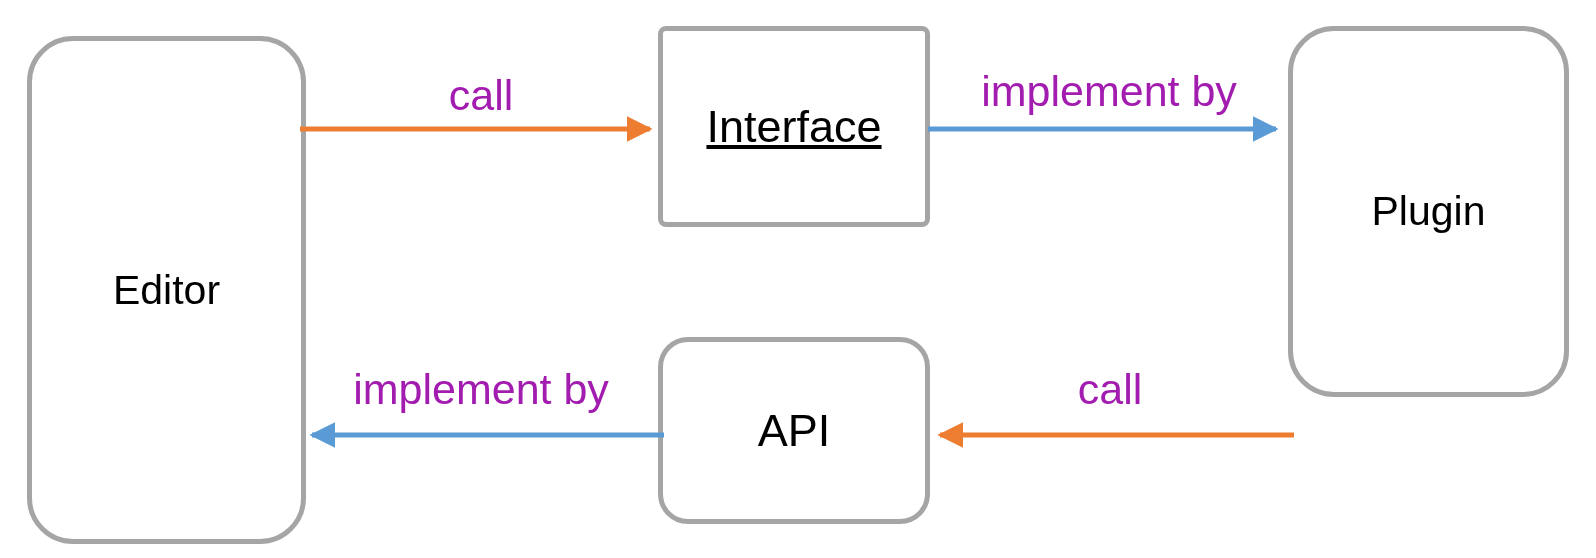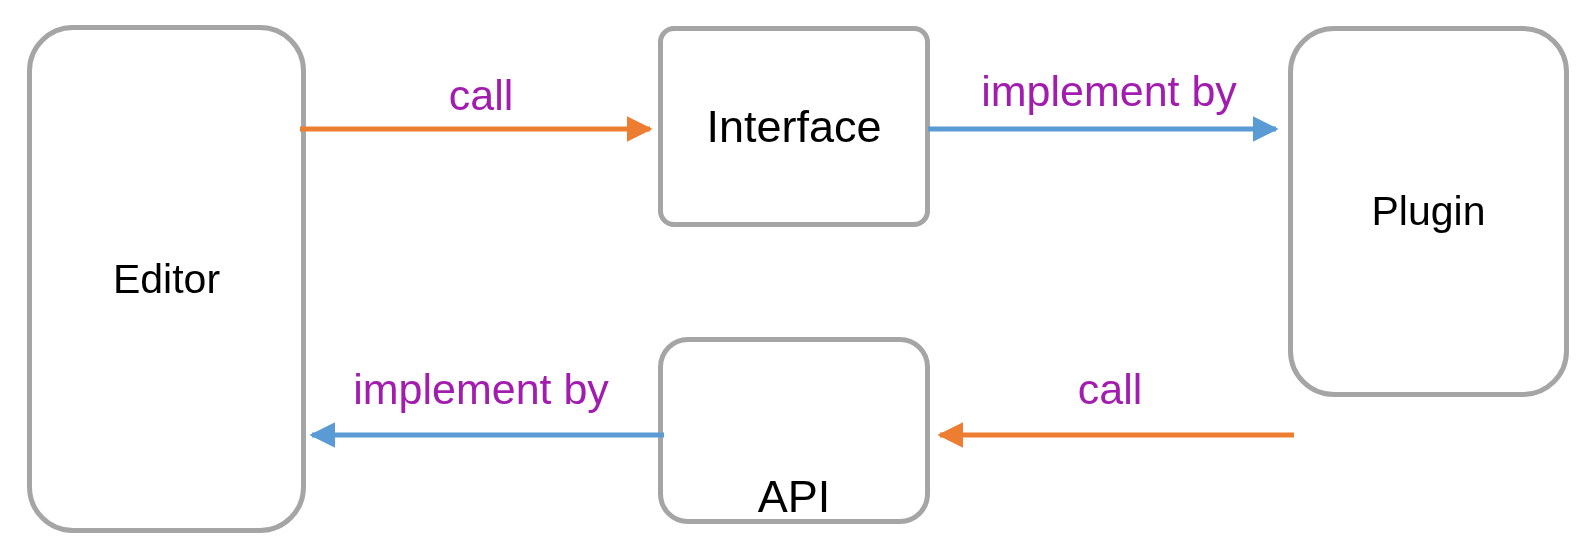--- a/index.html
+++ b/index.html
@@ -32,43 +32,43 @@
     color: #000000;
     font-family: "Liberation Sans", sans-serif;
     font-weight: 400;
     line-height: 1;
     white-space: nowrap;
   }
 
   
   #node-editor {
     left: 27px;
-    top: 25px;
+    top: 36px;
     width: 279px;
     height: 508px;
     border-radius: 46px;
   }
   #node-editor .node-label { font-size: 41px; }
 
   #node-interface {
     left: 658px;
     top: 26px;
     width: 272px;
     height: 201px;
-    border-radius: 16px;
+    border-radius: 8px;
+    text-decoration: underline;
   }
   #node-interface .node-label { font-size: 45px; }
 
   #node-api {
     left: 658px;
     top: 337px;
     width: 272px;
     height: 187px;
     border-radius: 30px;
-    align-items: flex-end;
   }
   #node-api .node-label { font-size: 45px; }
 
   #node-plugin {
     left: 1288px;
     top: 26px;
     width: 281px;
     height: 371px;
     border-radius: 46px;
   }

